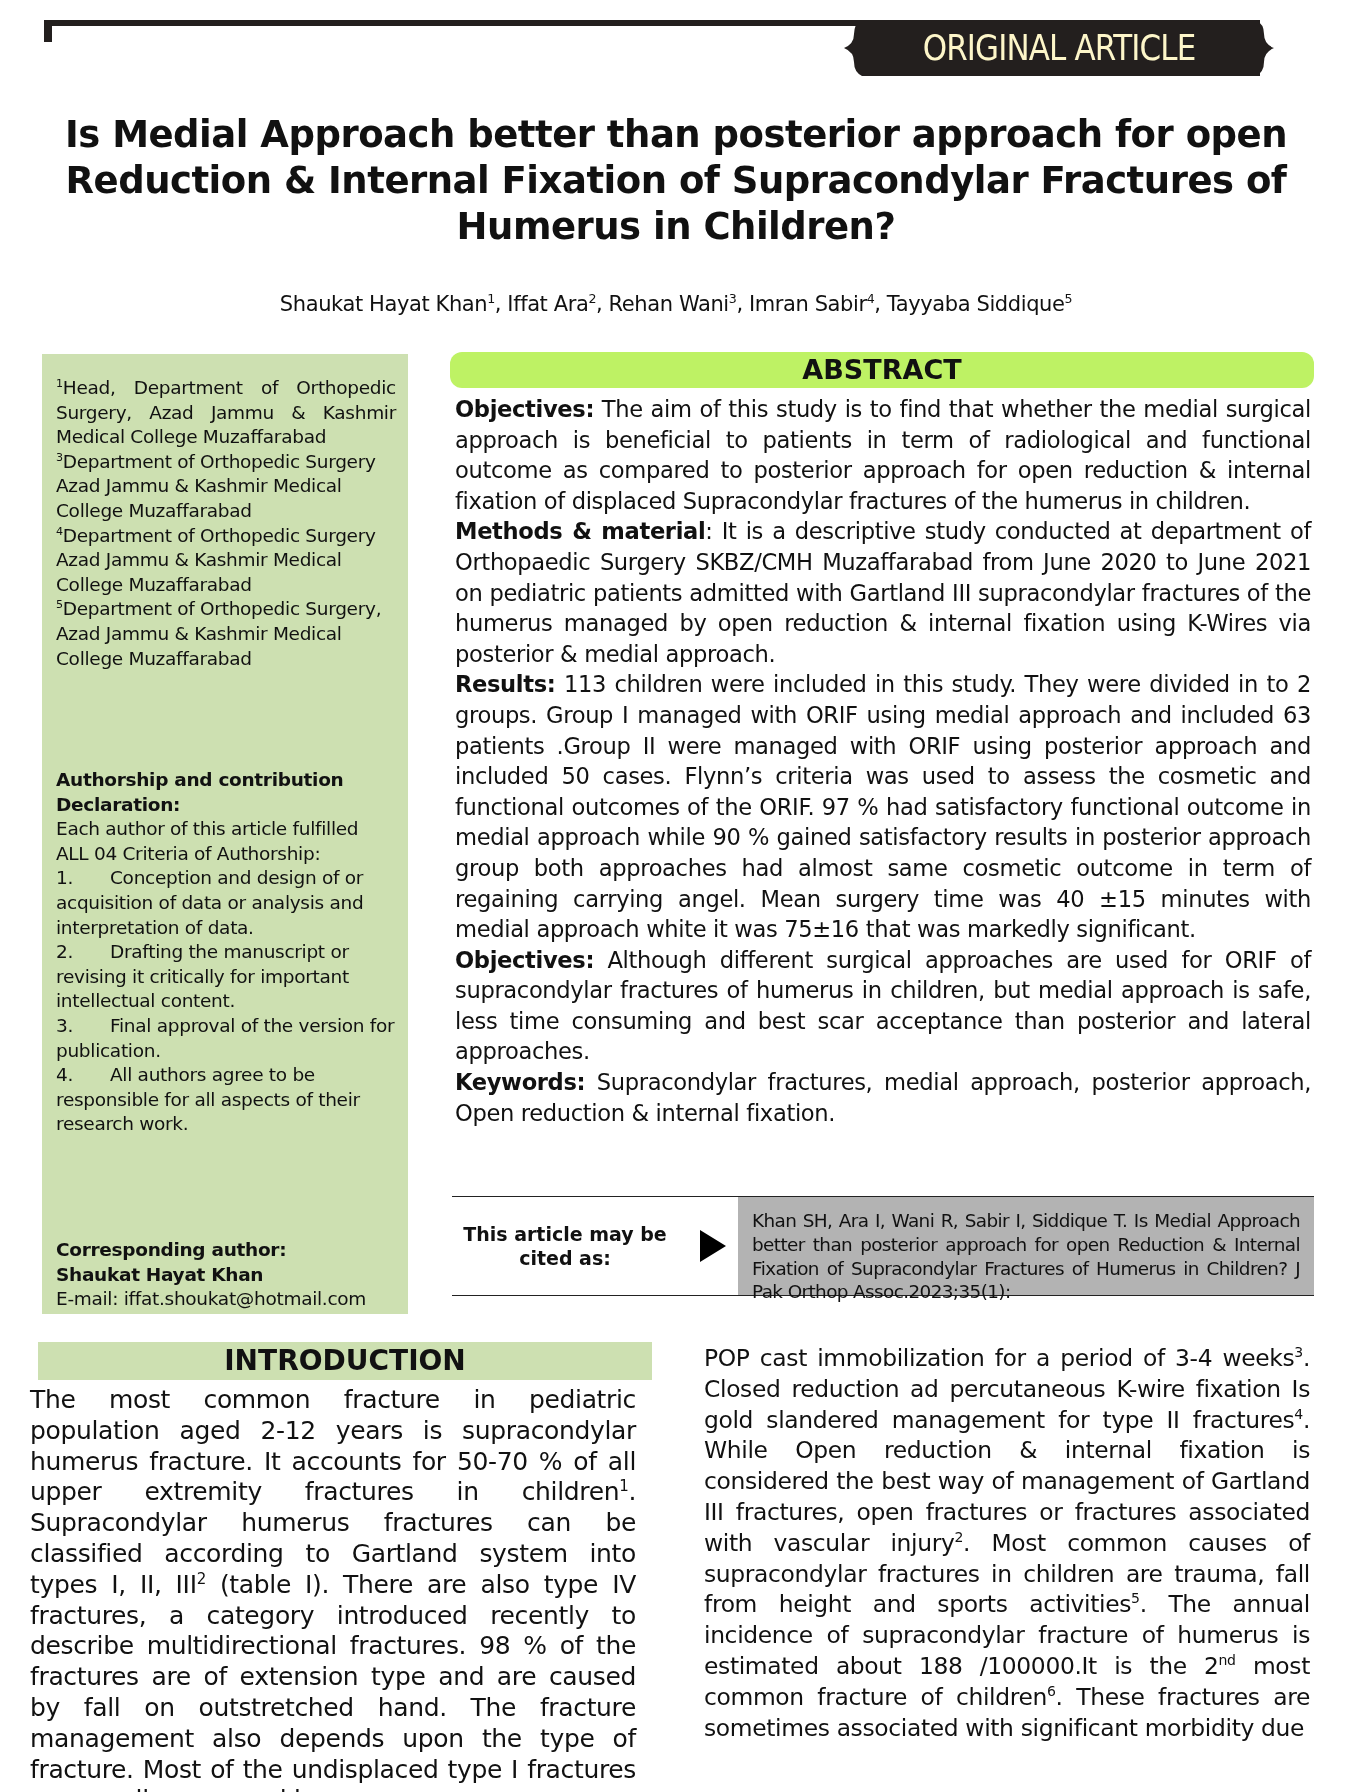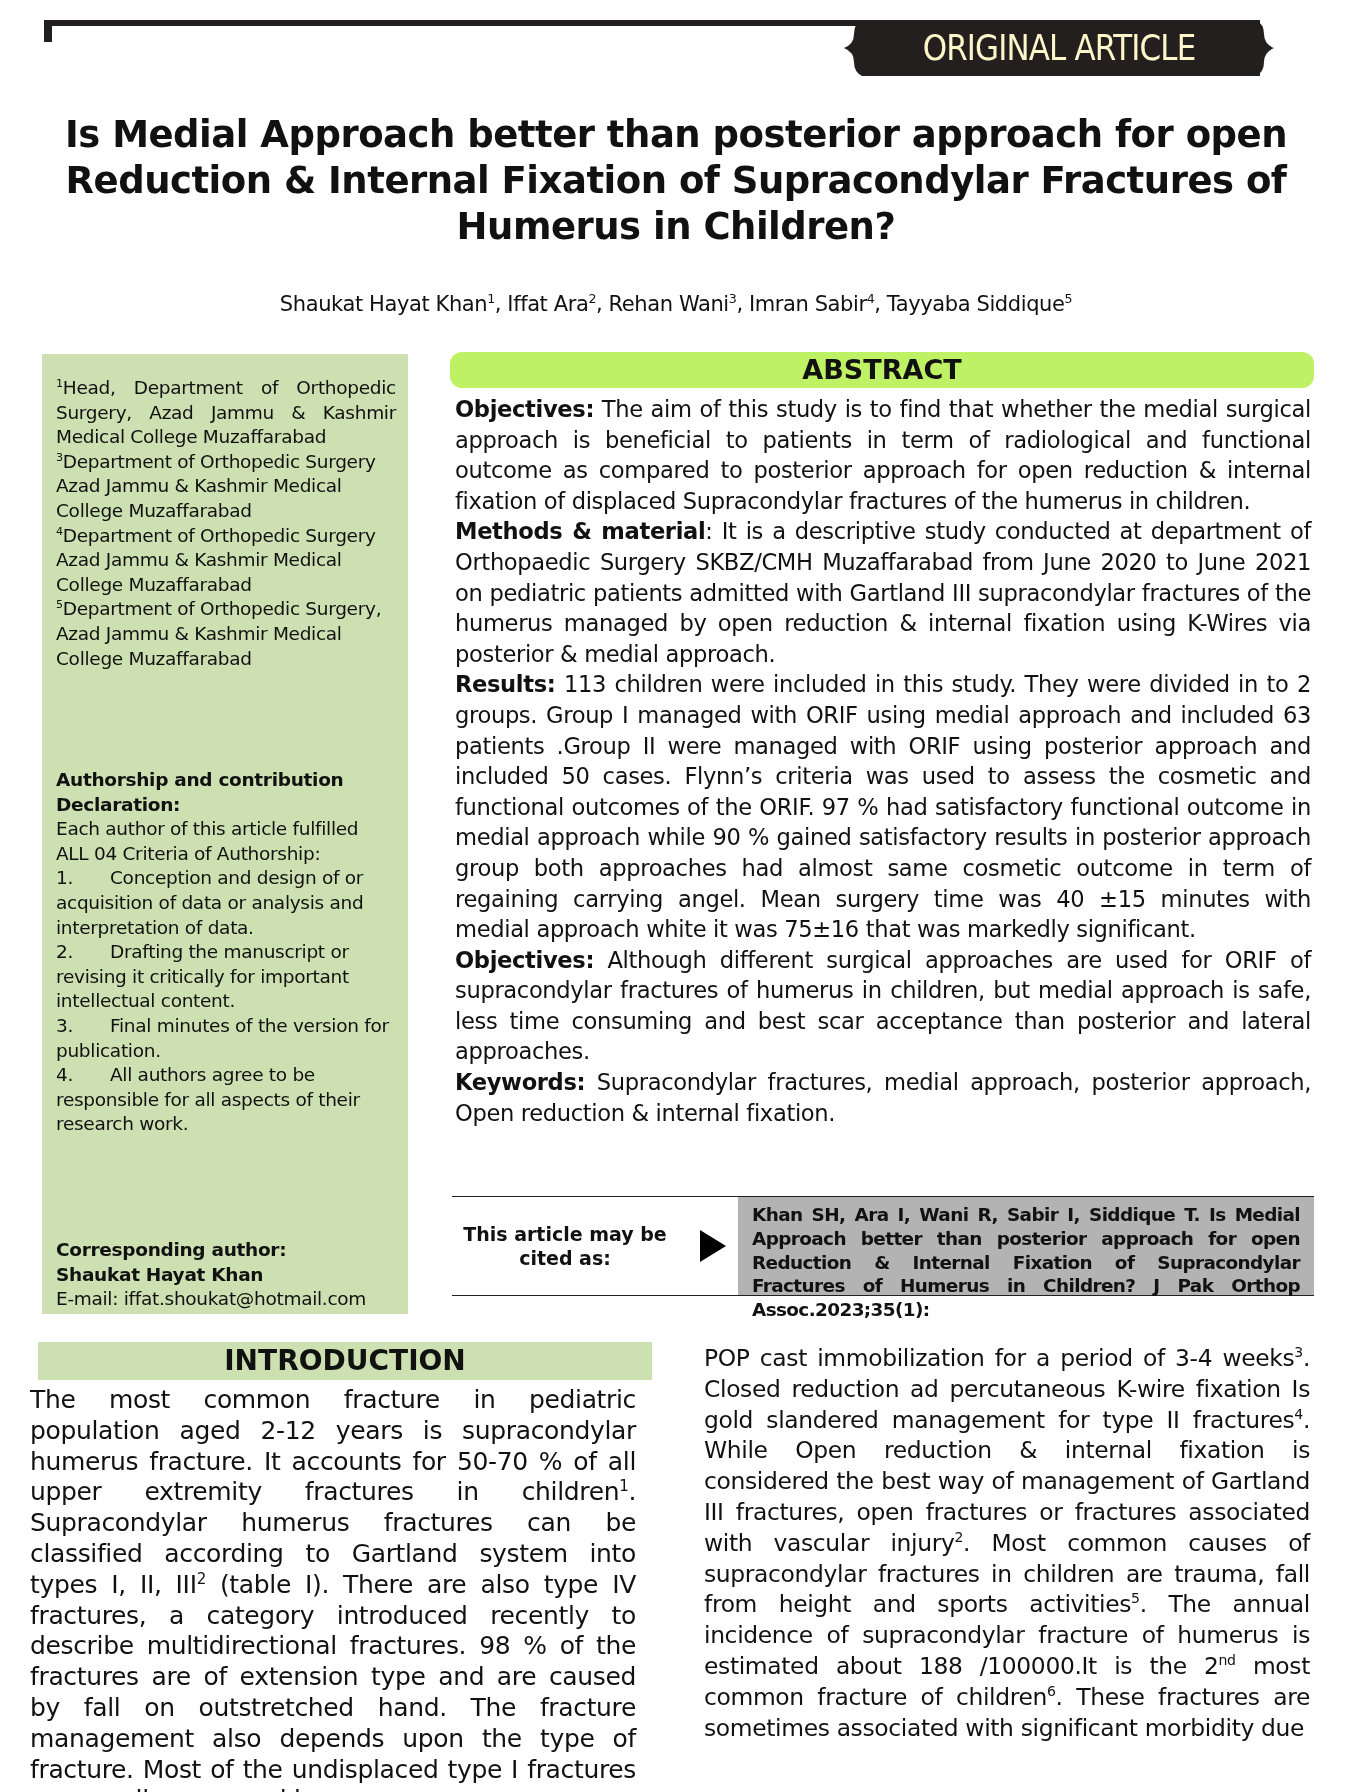--- a/index.html
+++ b/index.html
@@ -48,22 +48,22 @@
   .abstract b { font-weight: bold; }
 
   
   .cite { left: 452px; top: 1196px; width: 862px; height: 98px; border-top: 1.5px solid #222; border-bottom: 1.5px solid #222; }
   .cite-label { position: absolute; left: 0; top: 0; width: 226px; height: 98px; display: flex;
                 align-items: center; justify-content: center; text-align: center;
                 font-weight: bold; font-size: 19px; line-height: 24px; }
   .cite-arrow { position: absolute; left: 236px; top: 0; width: 50px; height: 98px; display: flex;
                 align-items: center; justify-content: center; }
   .cite-text { position: absolute; left: 286px; right: 0; top: 0; height: 98px; background: #b3b3b3;
-               padding: 6px 14px 0 14px; box-sizing: border-box; font-size: 18.4px; line-height: 23.8px;
-               text-align: justify; letter-spacing: -0.6px; font-weight: bold; }
+               padding: 12px 14px 0 14px; box-sizing: border-box; font-size: 18.4px; line-height: 23.8px;
+               text-align: justify; letter-spacing: -0.6px; }
 
   
   .intro-head { left: 38px; top: 1342px; width: 614px; height: 38px; background: #cde0b1;
                 text-align: center; font-weight: bold; font-size: 28px; line-height: 38px; }
   .intro-left { left: 30px; top: 1385px; width: 606px; font-size: 25px; line-height: 30.8px;
                 text-align: justify; letter-spacing: -0.35px; }
   .intro-right { left: 704px; top: 1343px; width: 606px; font-size: 23.4px; line-height: 30.8px;
                  text-align: justify; letter-spacing: -0.35px; }
   .intro-left p, .intro-right p { margin: 0; }
 </style>
@@ -98,21 +98,21 @@
     <div><sup>3</sup><span>Department of Orthopedic Surgery Azad Jammu &amp; Kashmir Medical College Muzaffarabad</span></div>
     <div><sup>4</sup><span>Department of Orthopedic Surgery Azad Jammu &amp; Kashmir Medical College Muzaffarabad</span></div>
     <div><sup>5</sup><span>Department of Orthopedic Surgery, Azad Jammu &amp; Kashmir Medical College Muzaffarabad</span></div>
   </div>
 
   <div class="decl">
     <div class="h">Authorship and contribution Declaration:</div>
     <div>Each author of this article fulfilled ALL 04 Criteria of Authorship:</div>
     <div><span class="num">1.</span><span>Conception and design of or acquisition of data or analysis and interpretation of data.</span></div>
     <div><span class="num">2.</span><span>Drafting the manuscript or revising it critically for important intellectual content.</span></div>
-    <div><span class="num">3.</span><span>Final minutes of the version for publication.</span></div>
+    <div><span class="num">3.</span><span>Final approval of the version for publication.</span></div>
     <div><span class="num">4.</span><span>All authors agree to be responsible for all aspects of their research work.</span></div>
   </div>
 
   <div class="corr">
     <div class="h">Corresponding author:</div>
     <div class="h">Shaukat Hayat Khan</div>
     <div>E-mail: iffat.shoukat@hotmail.com</div>
   </div>
 </div>
 

